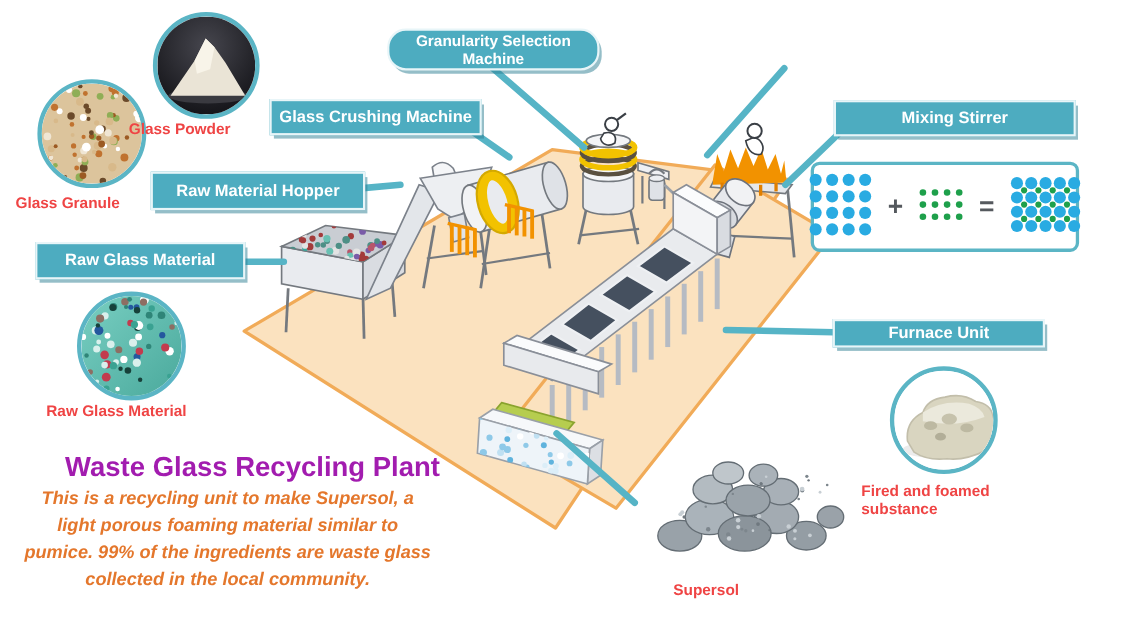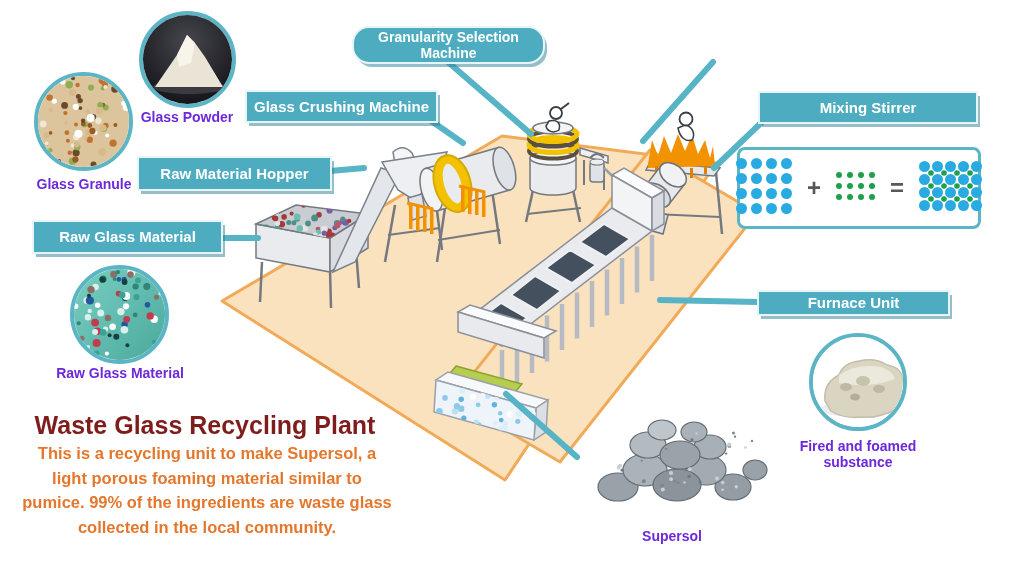--- a/index.html
+++ b/index.html
@@ -7,30 +7,30 @@
          font-family:"Liberation Sans",sans-serif;}
   #illus{position:absolute;left:0;top:0;}
   .label-box{position:absolute;background:#4dacc0;border:2px solid #e8f5f8;
     box-shadow:3px 4px 0 -1px rgba(43,125,145,.5);color:#fff;font-weight:bold;
     display:flex;align-items:center;justify-content:center;text-align:center;
     font-size:15px;line-height:1.15;box-sizing:border-box;padding:2px 6px;}
   .label-box.small{font-size:14px;border-radius:17px;}
   .photo-circle{position:absolute;border-radius:50%;border:4px solid #5bb5c5;
     overflow:hidden;box-sizing:border-box;background:#fff;}
   .photo-circle svg{display:block;}
-  .caption{position:absolute;color:#6d28d9;font-weight:bold;font-size:14px;
-    line-height:1.15;text-align:center;}
+  .caption{position:absolute;color:#ef4444;font-weight:bold;font-size:14px;
+    line-height:1.15;text-align:left;}
   .mix-box{position:absolute;left:737px;top:147px;width:244px;height:82px;
     background:#fff;border:3px solid #5bb5c5;border-radius:8px;box-sizing:border-box;
     display:flex;align-items:center;justify-content:center;gap:13px;}
   .mix-op{font-weight:bold;font-size:24px;color:#55595e;line-height:1;}
-  .info-title{position:absolute;left:10px;top:411px;width:390px;text-align:center;
-    color:#7f1d1d;font-weight:bold;font-size:25px;}
+  .info-title{position:absolute;left:10px;top:411px;width:390px;text-align:right;
+    color:#a21caf;font-weight:bold;font-size:25px;}
   .info-desc{position:absolute;left:20px;top:441px;width:374px;text-align:center;
-    color:#e4772c;font-weight:bold;font-size:16.5px;line-height:24.5px;}
+    color:#e4772c;font-weight:bold;font-size:16.5px;line-height:24.5px;font-style:italic;}
 </style>
 </head>
 <body>
 
 <div id="stage">
 
   <svg id="illus" width="1024" height="561" viewBox="0 0 1024 561">
     <defs>
       <clipPath id="boxclip">
           <polygon points="256,224 296,205 368,214 330,238"></polygon>

